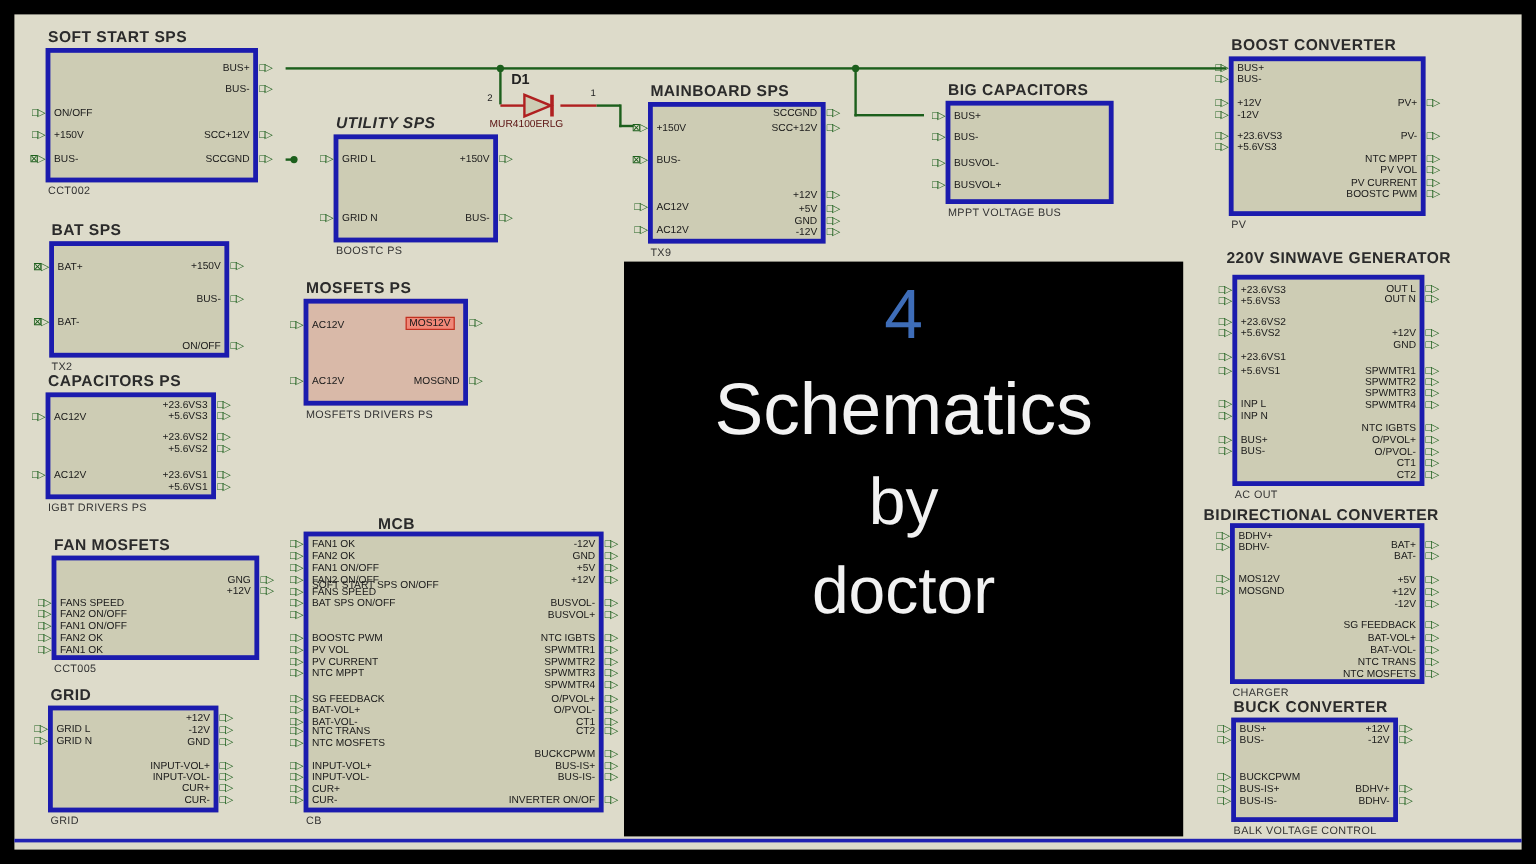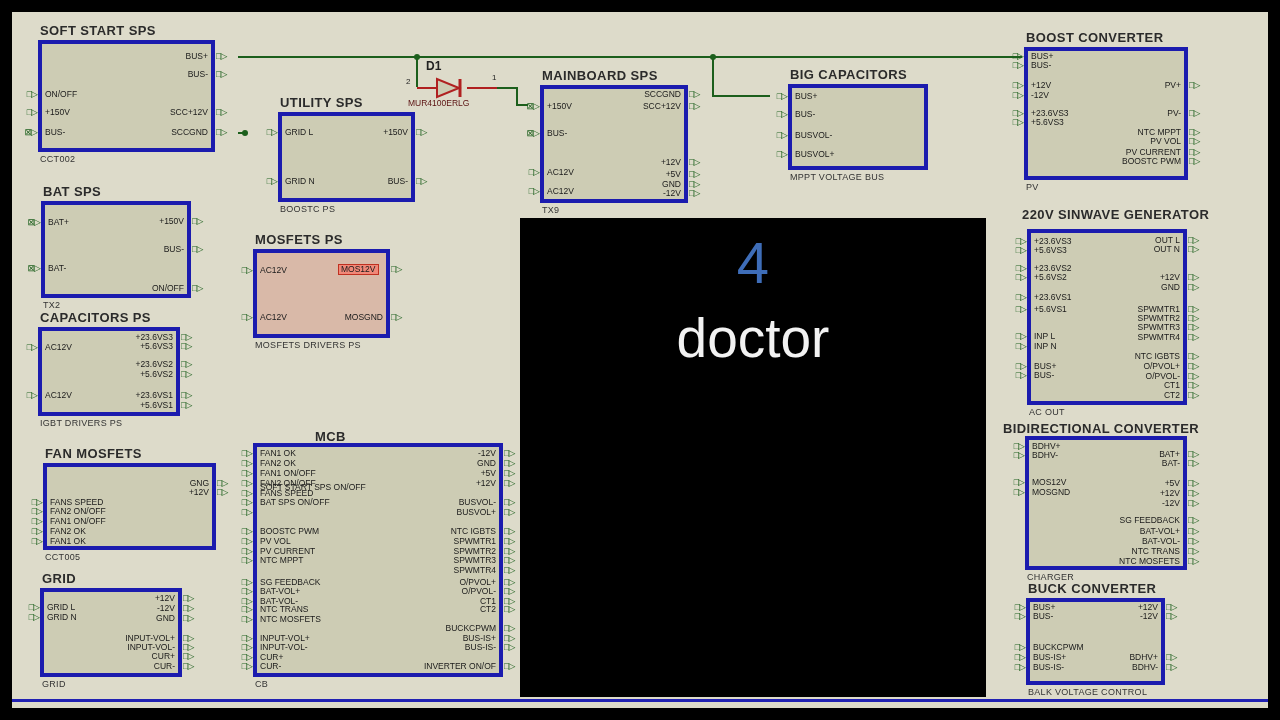--- a/index.html
+++ b/index.html
@@ -50,21 +50,21 @@
       <div class="pinlab" style="left: 45px; top: 128px;">BUS-</div>
       <div class="conn" style="left: 216px; top: 51px; width: 22px; text-align: left;">□▷</div>
       <div class="pinlab" style="left: 38px; top: 52px; width: 170px; text-align: right;">BUS+</div>
       <div class="conn" style="left: 216px; top: 69px; width: 22px; text-align: left;">□▷</div>
       <div class="pinlab" style="left: 38px; top: 70px; width: 170px; text-align: right;">BUS-</div>
       <div class="conn" style="left: 216px; top: 107px; width: 22px; text-align: left;">□▷</div>
       <div class="pinlab" style="left: 38px; top: 108px; width: 170px; text-align: right;">SCC+12V</div>
       <div class="conn" style="left: 216px; top: 127px; width: 22px; text-align: left;">□▷</div>
       <div class="pinlab" style="left: 38px; top: 128px; width: 170px; text-align: right;">SCCGND</div>
       <div class="blk" style="left: 278px; top: 112px; width: 137px; height: 90px; background: rgb(205, 204, 180); border-color: rgb(27, 27, 174);"></div>
-      <div class="btitle" style="left: 280px; top: 95px;">UTILITY SPS</div>
+      <div class="btitle" style="left: 280px; top: 95px; font-style: italic;">UTILITY SPS</div>
       <div class="bsub" style="left: 280px; top: 204px;">BOOSTC PS</div>
       <div class="conn" style="left: 255px; top: 127px; width: 22px; text-align: right;">□▷</div>
       <div class="pinlab" style="left: 285px; top: 128px;">GRID L</div>
       <div class="conn" style="left: 255px; top: 176px; width: 22px; text-align: right;">□▷</div>
       <div class="pinlab" style="left: 285px; top: 177px;">GRID N</div>
       <div class="conn" style="left: 416px; top: 127px; width: 22px; text-align: left;">□▷</div>
       <div class="pinlab" style="left: 278px; top: 128px; width: 130px; text-align: right;">+150V</div>
       <div class="conn" style="left: 416px; top: 176px; width: 22px; text-align: left;">□▷</div>
       <div class="pinlab" style="left: 278px; top: 177px; width: 130px; text-align: right;">BUS-</div>
       <div class="blk" style="left: 540px; top: 85px; width: 148px; height: 118px; background: rgb(205, 204, 180); border-color: rgb(27, 27, 174);"></div>
@@ -412,15 +412,17 @@
   <div class="dlab" id="d1part">MUR4100ERLG</div>
   <div class="dlab" id="d1p2">2</div>
   <div class="dlab" id="d1p1">1</div>
   <svg id="d1svg" width="34" height="22">
     <polygon points="2,2 2,20 24,11" fill="#cdccb4" stroke="#b02020" stroke-width="2"></polygon>
     <line x1="25" y1="2" x2="25" y2="20" stroke="#b02020" stroke-width="3"></line>
   </svg>
 
   <div class="overlay">
     <div class="ovl ovl0" style="color: rgb(62, 109, 184);">4</div>
+    <div class="ovl ovl1" style="color: rgb(242, 242, 242);">Schematics</div>
+    <div class="ovl ovl3" style="color: rgb(242, 242, 242);">by</div>
     <div class="ovl ovl4" style="color: rgb(242, 242, 242);">doctor</div>
   </div>
 </div>
 
 </body></html>

